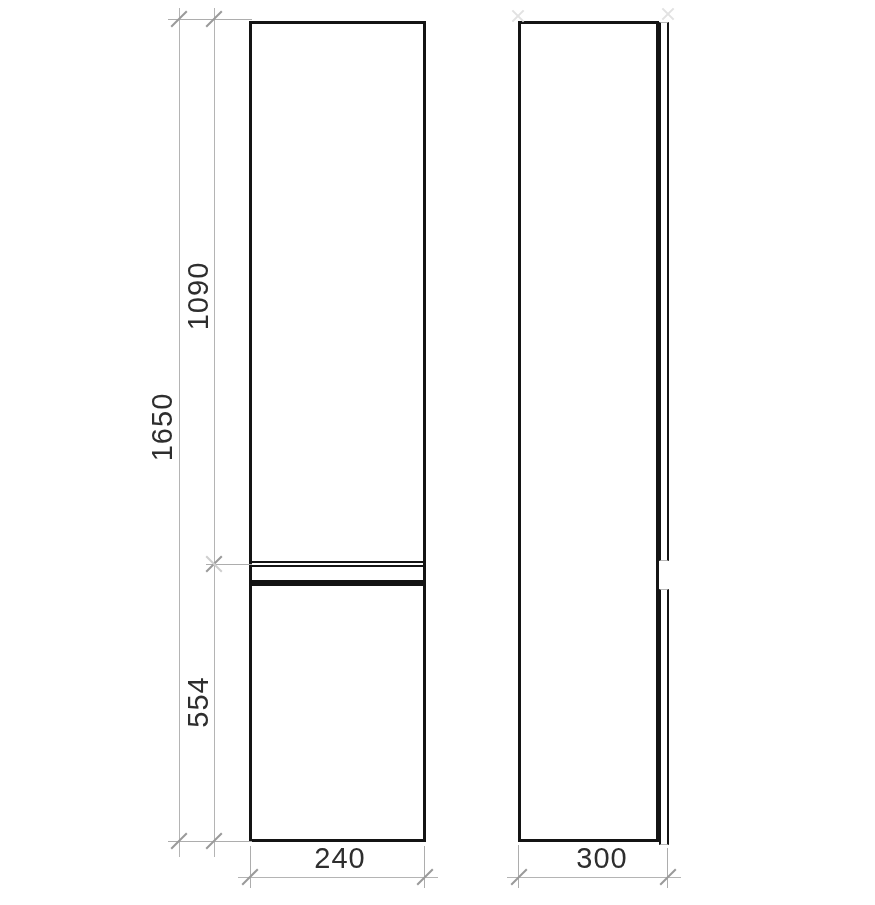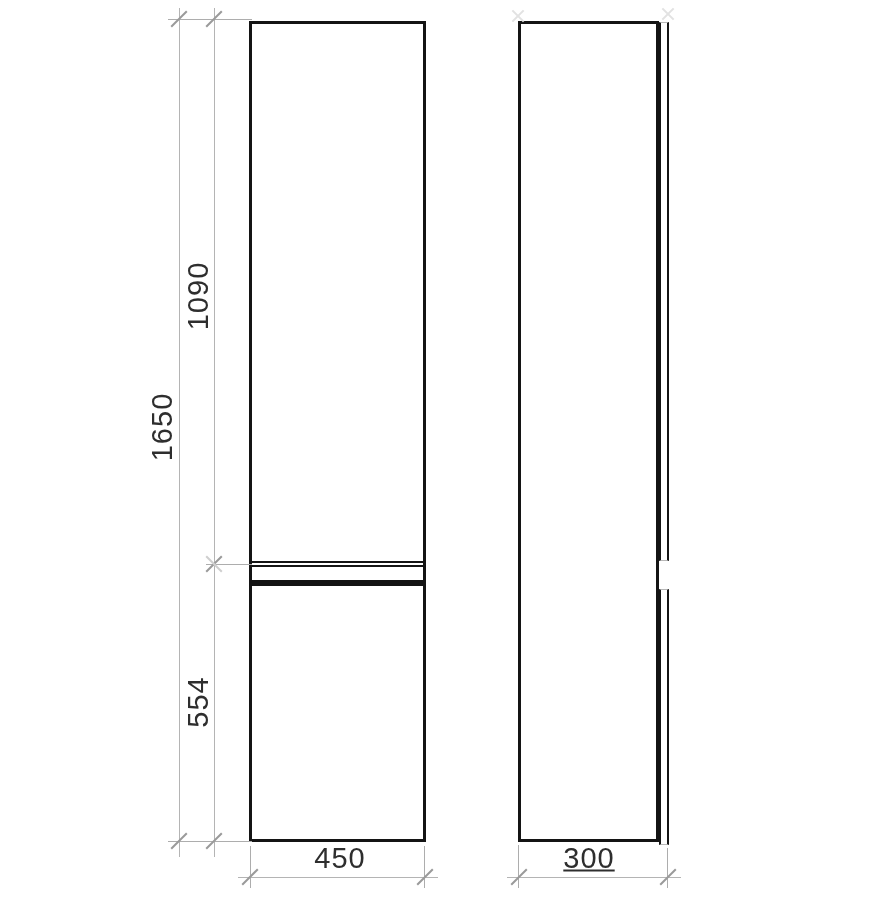--- a/index.html
+++ b/index.html
@@ -90,22 +90,22 @@
 
   <div class="dimtext vert" style="left:162px;top:427px;">1650</div>
   <div class="dimtext vert" style="left:198px;top:296px;">1090</div>
   <div class="dimtext vert" style="left:198px;top:702px;">554</div>
 
   <div class="extline" style="left:250px;top:846px;width:1px;height:42px;"></div>
   <div class="extline" style="left:424px;top:846px;width:1px;height:42px;"></div>
   <div class="dimline" style="left:238px;top:877px;width:200px;height:1px;"></div>
   <div class="tick" style="left:250px;top:877px;"></div>
   <div class="tick" style="left:425px;top:877px;"></div>
-  <div class="dimtext" style="left:340px;top:858px;">450</div>
+  <div class="dimtext" style="left:340px;top:858px;">240</div>
 
   <div class="extline" style="left:518px;top:845px;width:1px;height:43px;"></div>
   <div class="extline" style="left:667px;top:848px;width:1px;height:40px;"></div>
   <div class="dimline" style="left:507px;top:877px;width:174px;height:1px;"></div>
   <div class="tick" style="left:519px;top:877px;"></div>
   <div class="tick" style="left:668px;top:877px;"></div>
-  <div class="dimtext" style="left:589px;top:858px;text-decoration:underline;">300</div>
+  <div class="dimtext" style="left:602px;top:858px;">300</div>
 
 </div>
 
 </body></html>

